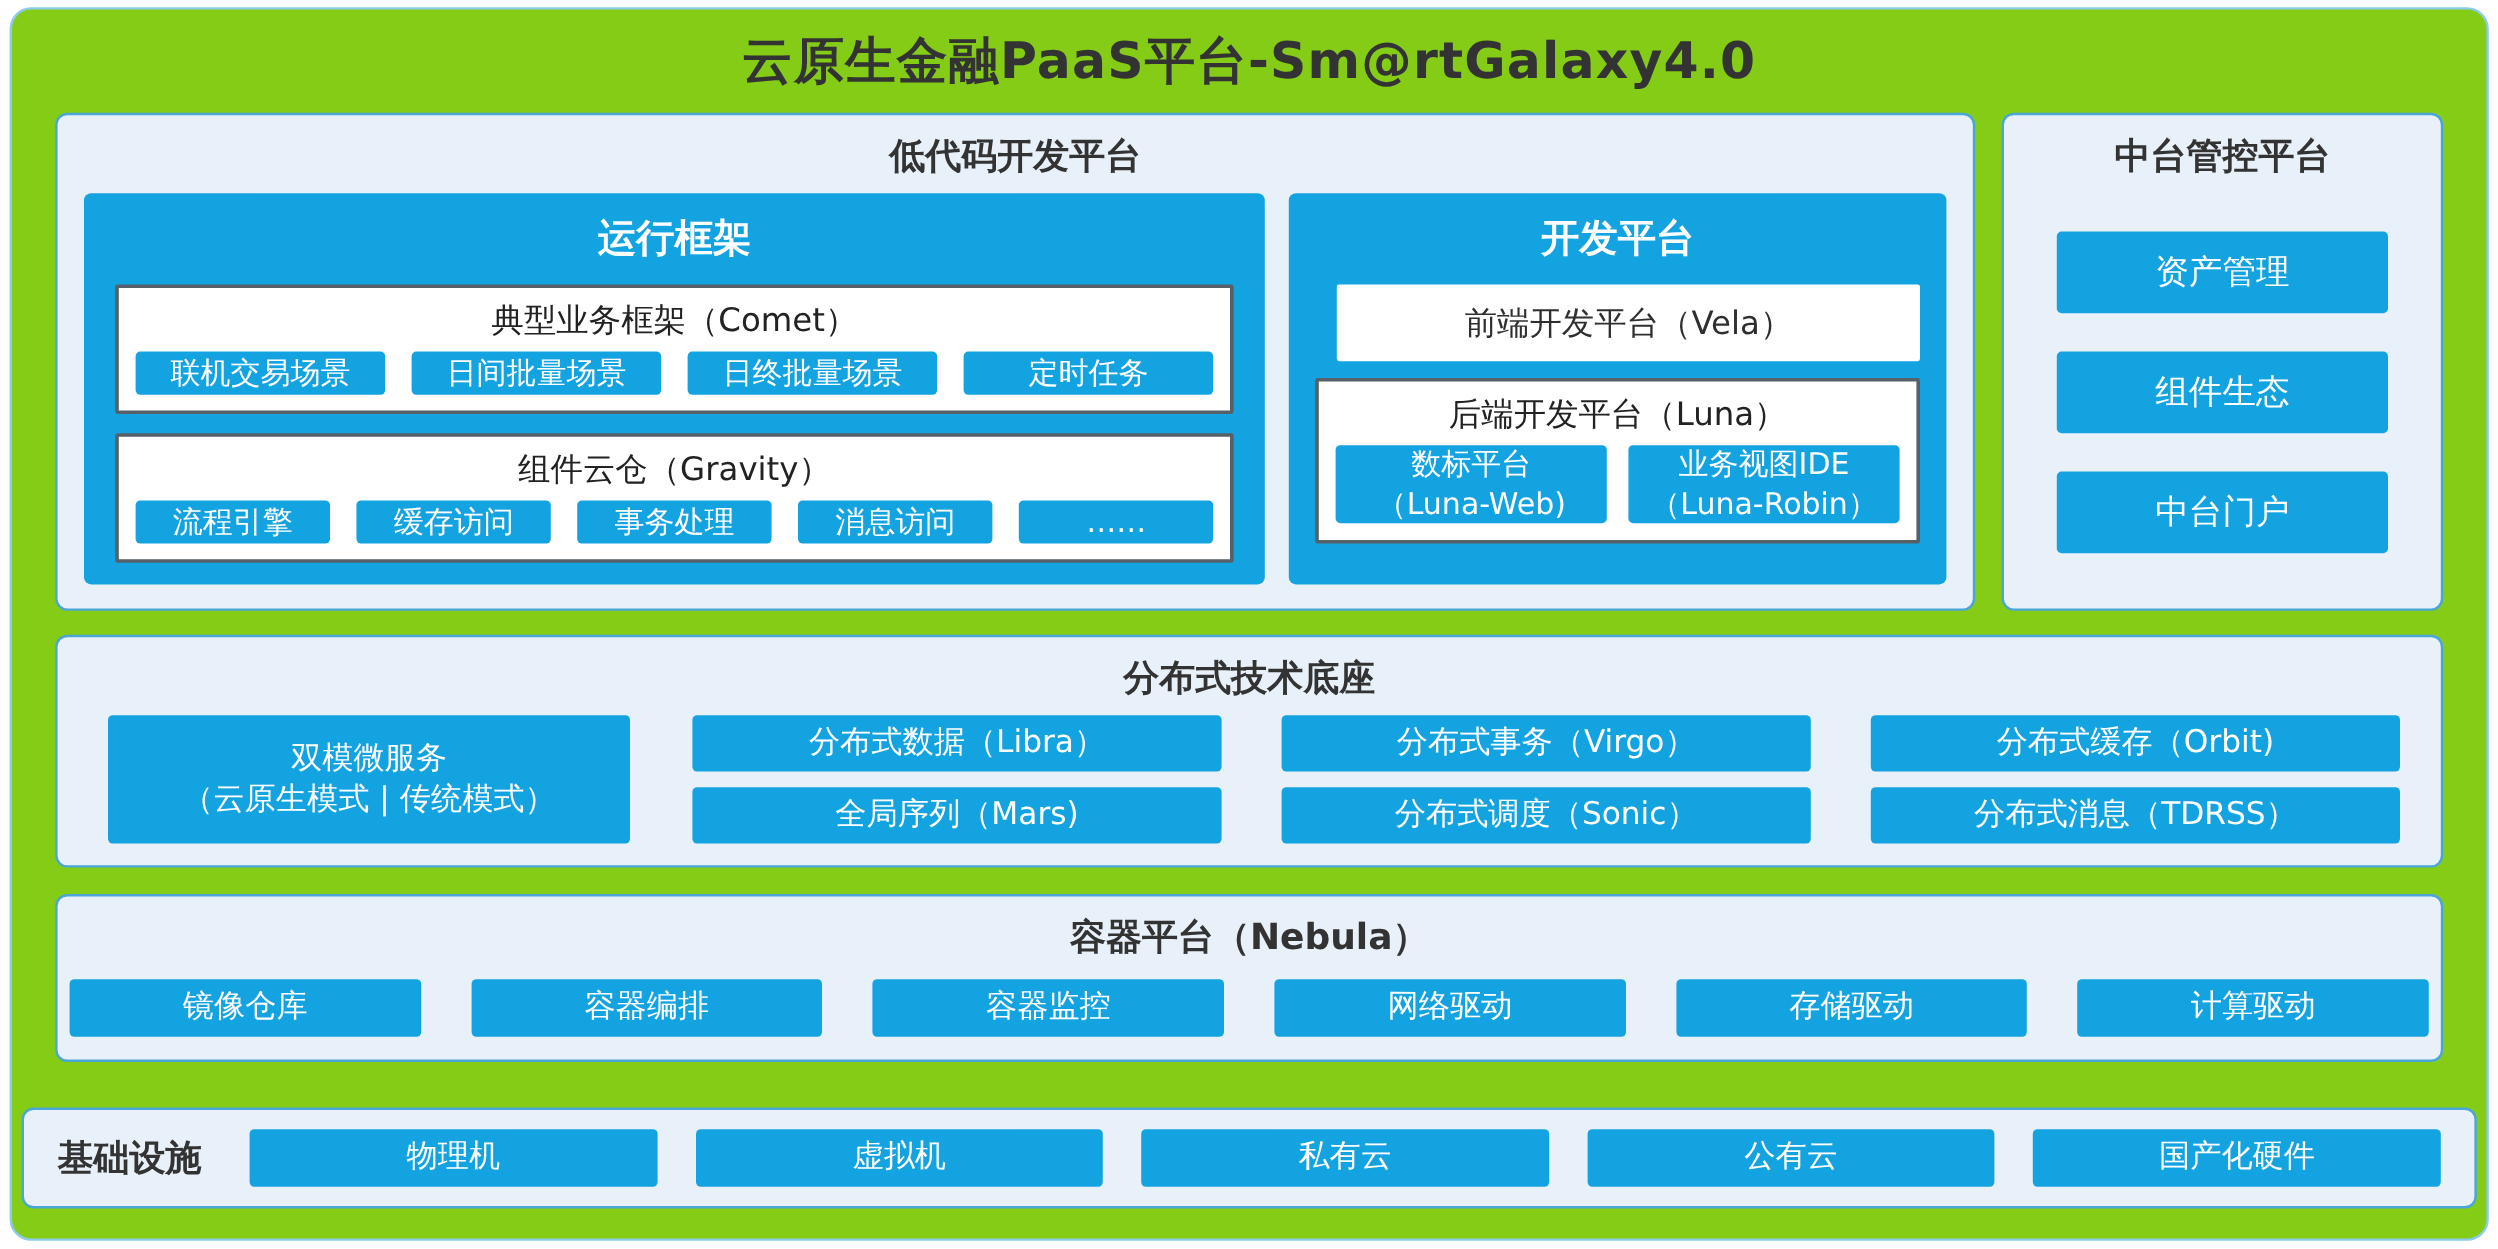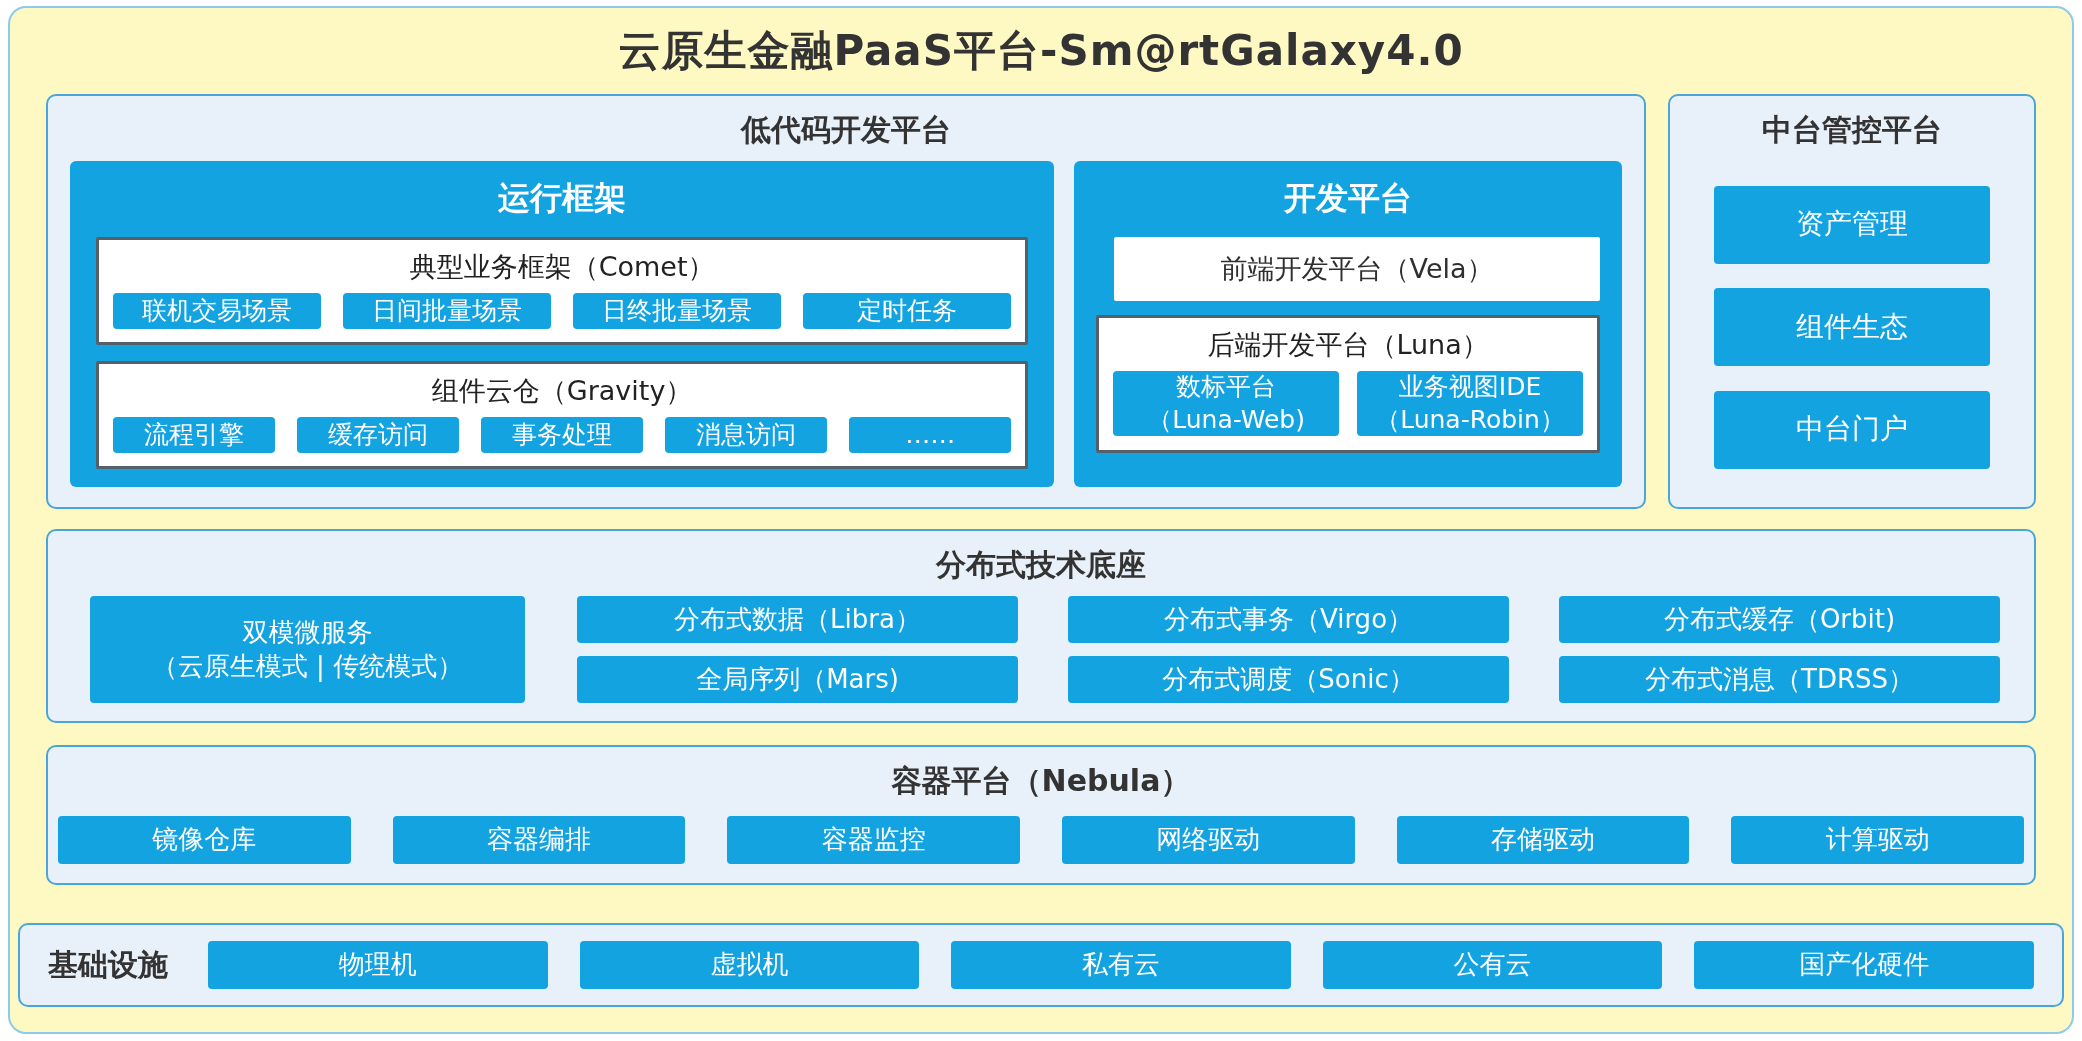--- a/index.html
+++ b/index.html
@@ -1,20 +1,20 @@
 <!DOCTYPE html>
 <html><head>
 <meta charset="utf-8">
 <style>
   * { box-sizing: border-box; margin: 0; padding: 0; }
   html, body { width: 2082px; height: 1041px; background: #ffffff;
     font-family: "DejaVu Sans", "Liberation Sans", sans-serif; color: #2f2f2f; }
   .frame {
     position: absolute; left: 8px; top: 6px; width: 2066px; height: 1028px;
-    background: #fef9c3; border: 2px solid #8ccbeb; border-radius: 18px;
+    background: #84cc16; border: 2px solid #8ccbeb; border-radius: 18px;
     display: flex; flex-direction: column;
   }
   .main-title {
     height: 86px; display: flex; align-items: center; justify-content: center;
     font-size: 42px; font-weight: bold; color: #333333; letter-spacing: 1px;
   }
   .panel {
     background: #e8f1f9; border: 2px solid #4aa6d8; border-radius: 10px;
   }
   .panel-title {
@@ -47,21 +47,21 @@
     flex: 1; text-align: center; line-height: 1.3;
   }
   .whitebox.plain { border: none; flex: none; height: 64px; align-items: center;
     justify-content: center; font-size: 27px; border-radius: 2px; margin-left: 18px; }
   .whitebox.luna { margin-top: 14px; }
   .luna-chips { gap: 18px; margin: 0 14px 14px 14px; }
 
   .panel.midplatform { width: 368px; display: flex; flex-direction: column; }
   .mid-buttons { flex: 1; display: flex; flex-direction: column; justify-content: space-evenly;
     margin: 0 44px 14px 44px; }
-  .chip.big { flex: none; height: 78px; font-size: 28px; width: 100%; }
+  .chip.big { flex: none; height: 68px; font-size: 28px; width: 100%; }
 
   .panel.distributed { margin: 20px 36px 0 36px; height: 194px; display: flex; flex-direction: column; }
   .dist-body { flex: 1; display: flex; gap: 52px; margin: 0 34px 18px 42px; }
   .chip.dual { flex: none; width: 435px; font-size: 26px; }
   .dist-grid { flex: 1; display: grid; grid-template-columns: repeat(3, 1fr);
     column-gap: 50px; row-gap: 13px; }
   .dist-grid .chip { font-size: 26px; }
 
   .panel.containerp { margin: 22px 36px 0 36px; height: 140px; display: flex; flex-direction: column; }
   .container-chips { flex: none; height: 48px; gap: 42px; margin: 4px 10px 0 10px; }

